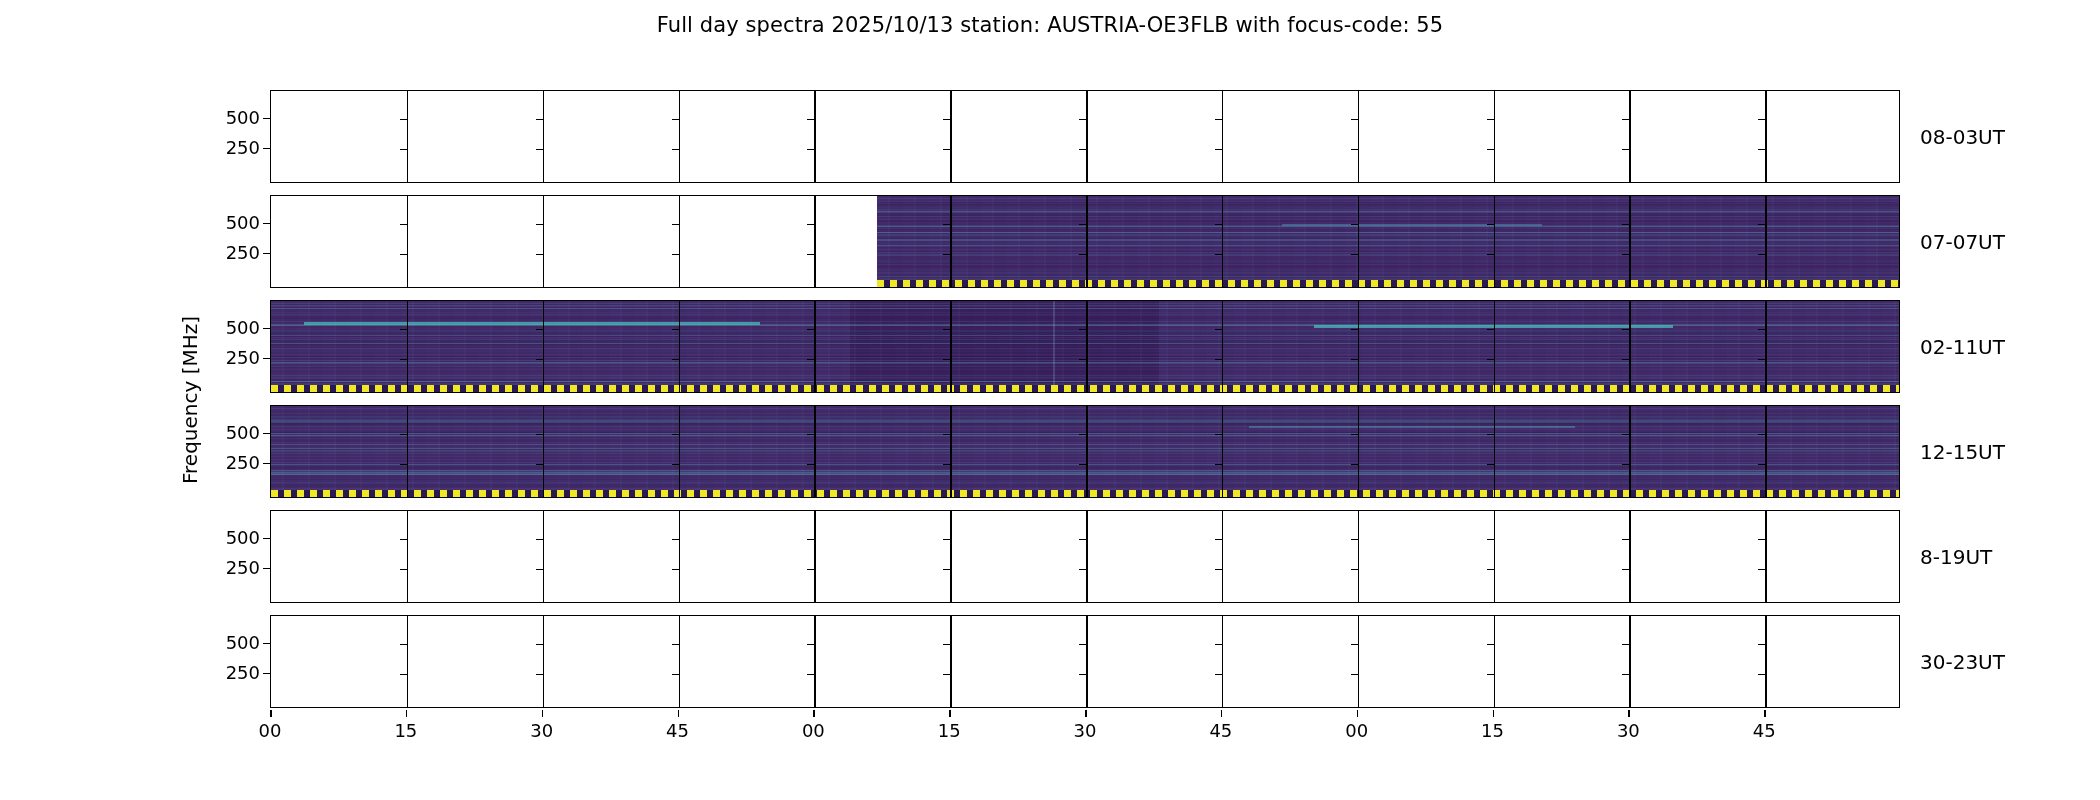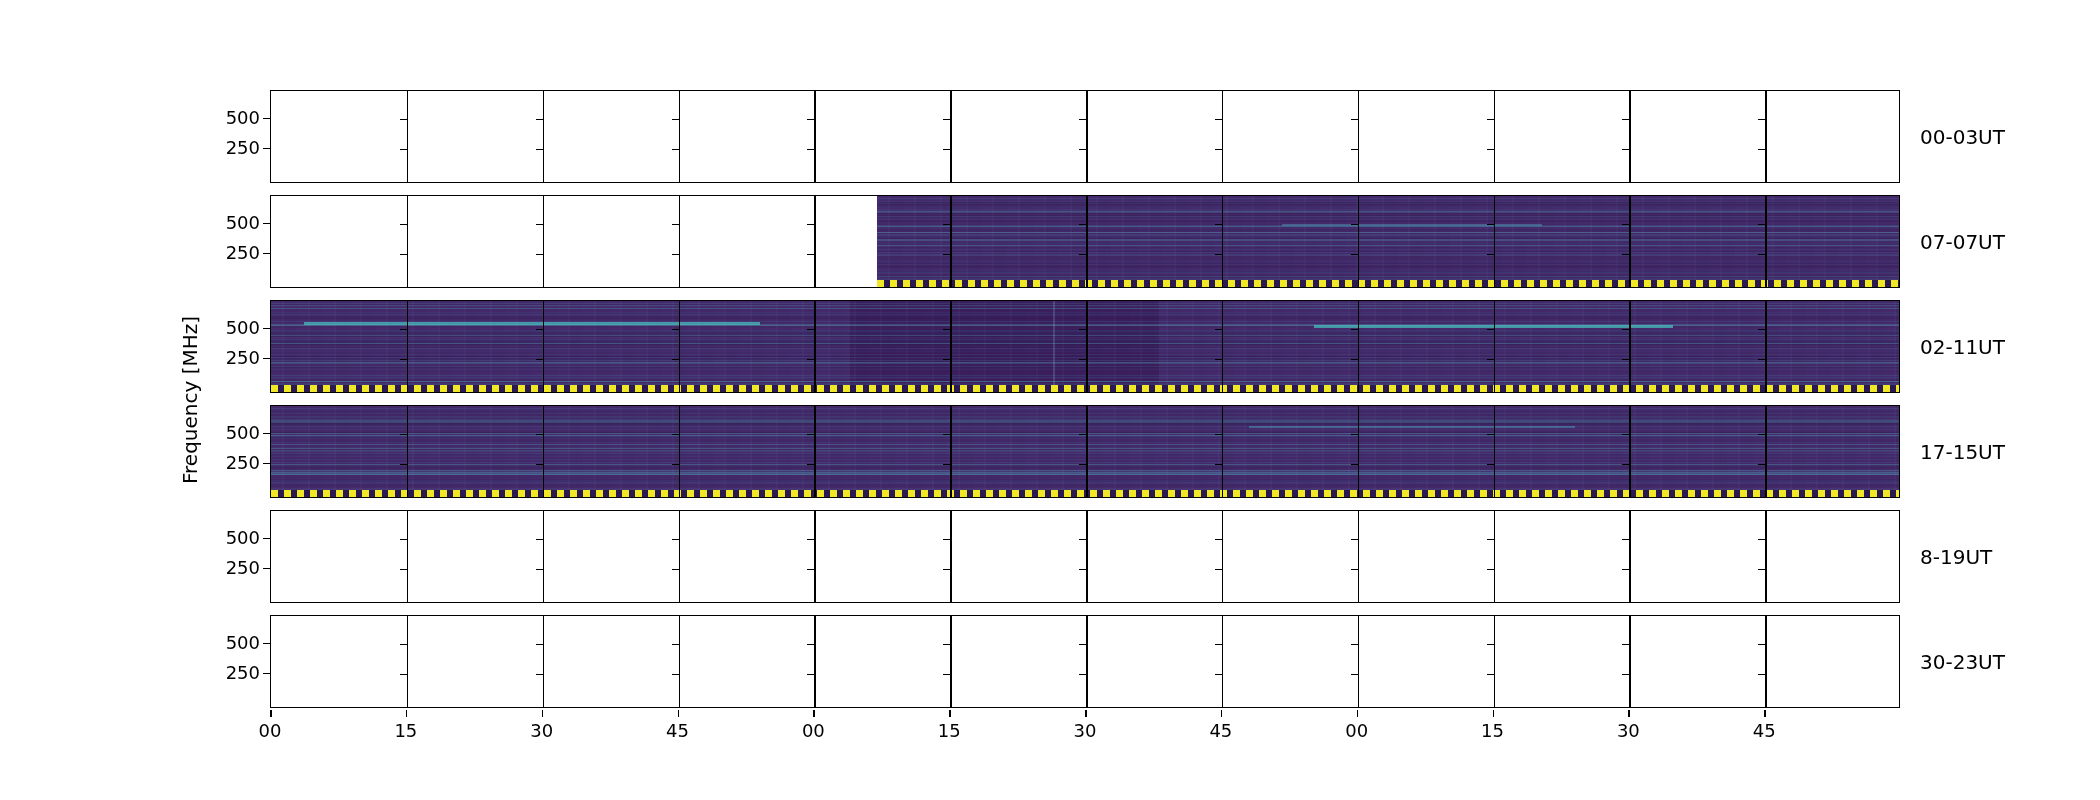--- a/index.html
+++ b/index.html
@@ -241,20 +241,21 @@
     white-space: nowrap;
     transform: translateX(-50%);
     line-height: 1;
   }
 </style>
 </head>
 <body>
 
 <div id="figure">
 
+  <div id="fig-title">Full day spectra 2025/10/13 station: AUSTRIA-OE3FLB with focus-code: 55</div>
 
   <div id="ylabel">Frequency [MHz]</div>
 
   <div id="axes-stack">
       <div class="panel-wrap" style="top: 0px;">
         <div class="panel">
           <div class="vline" style="left: 135.833px;"></div>
           <div class="vline" style="left: 271.667px;"></div>
           <div class="vline" style="left: 407.5px;"></div>
           <div class="vline" style="left: 543.333px;"></div>
@@ -629,36 +630,36 @@
       <div class="xtickmark" style="left: 1358.33px;"></div>
       <div class="xtlabel" style="left: 1358.33px;">30</div>
       <div class="xtickmark" style="left: 1494.17px;"></div>
       <div class="xtlabel" style="left: 1494.17px;">45</div>
     </div>
 
 <div class="ytlabel" style="left: 198px; width: 62px; top: 108.9px;">500</div>
     <div class="ytickmark" style="top: 117.9px;"></div>
     <div class="ytlabel" style="left: 198px; width: 62px; top: 138.66px;">250</div>
     <div class="ytickmark" style="top: 147.66px;"></div>
-    <div class="rowlabel" style="top: 126.5px;">00-03UT</div>
+    <div class="rowlabel" style="top: 126.5px;">08-03UT</div>
     <div class="ytlabel" style="left: 198px; width: 62px; top: 213.9px;">500</div>
     <div class="ytickmark" style="top: 222.9px;"></div>
     <div class="ytlabel" style="left: 198px; width: 62px; top: 243.66px;">250</div>
     <div class="ytickmark" style="top: 252.66px;"></div>
     <div class="rowlabel" style="top: 231.5px;">07-07UT</div>
     <div class="ytlabel" style="left: 198px; width: 62px; top: 318.9px;">500</div>
     <div class="ytickmark" style="top: 327.9px;"></div>
     <div class="ytlabel" style="left: 198px; width: 62px; top: 348.66px;">250</div>
     <div class="ytickmark" style="top: 357.66px;"></div>
     <div class="rowlabel" style="top: 336.5px;">02-11UT</div>
     <div class="ytlabel" style="left: 198px; width: 62px; top: 423.9px;">500</div>
     <div class="ytickmark" style="top: 432.9px;"></div>
     <div class="ytlabel" style="left: 198px; width: 62px; top: 453.66px;">250</div>
     <div class="ytickmark" style="top: 462.66px;"></div>
-    <div class="rowlabel" style="top: 441.5px;">17-15UT</div>
+    <div class="rowlabel" style="top: 441.5px;">12-15UT</div>
     <div class="ytlabel" style="left: 198px; width: 62px; top: 528.9px;">500</div>
     <div class="ytickmark" style="top: 537.9px;"></div>
     <div class="ytlabel" style="left: 198px; width: 62px; top: 558.66px;">250</div>
     <div class="ytickmark" style="top: 567.66px;"></div>
     <div class="rowlabel" style="top: 546.5px;">8-19UT</div>
     <div class="ytlabel" style="left: 198px; width: 62px; top: 633.9px;">500</div>
     <div class="ytickmark" style="top: 642.9px;"></div>
     <div class="ytlabel" style="left: 198px; width: 62px; top: 663.66px;">250</div>
     <div class="ytickmark" style="top: 672.66px;"></div>
     <div class="rowlabel" style="top: 651.5px;">30-23UT</div>

